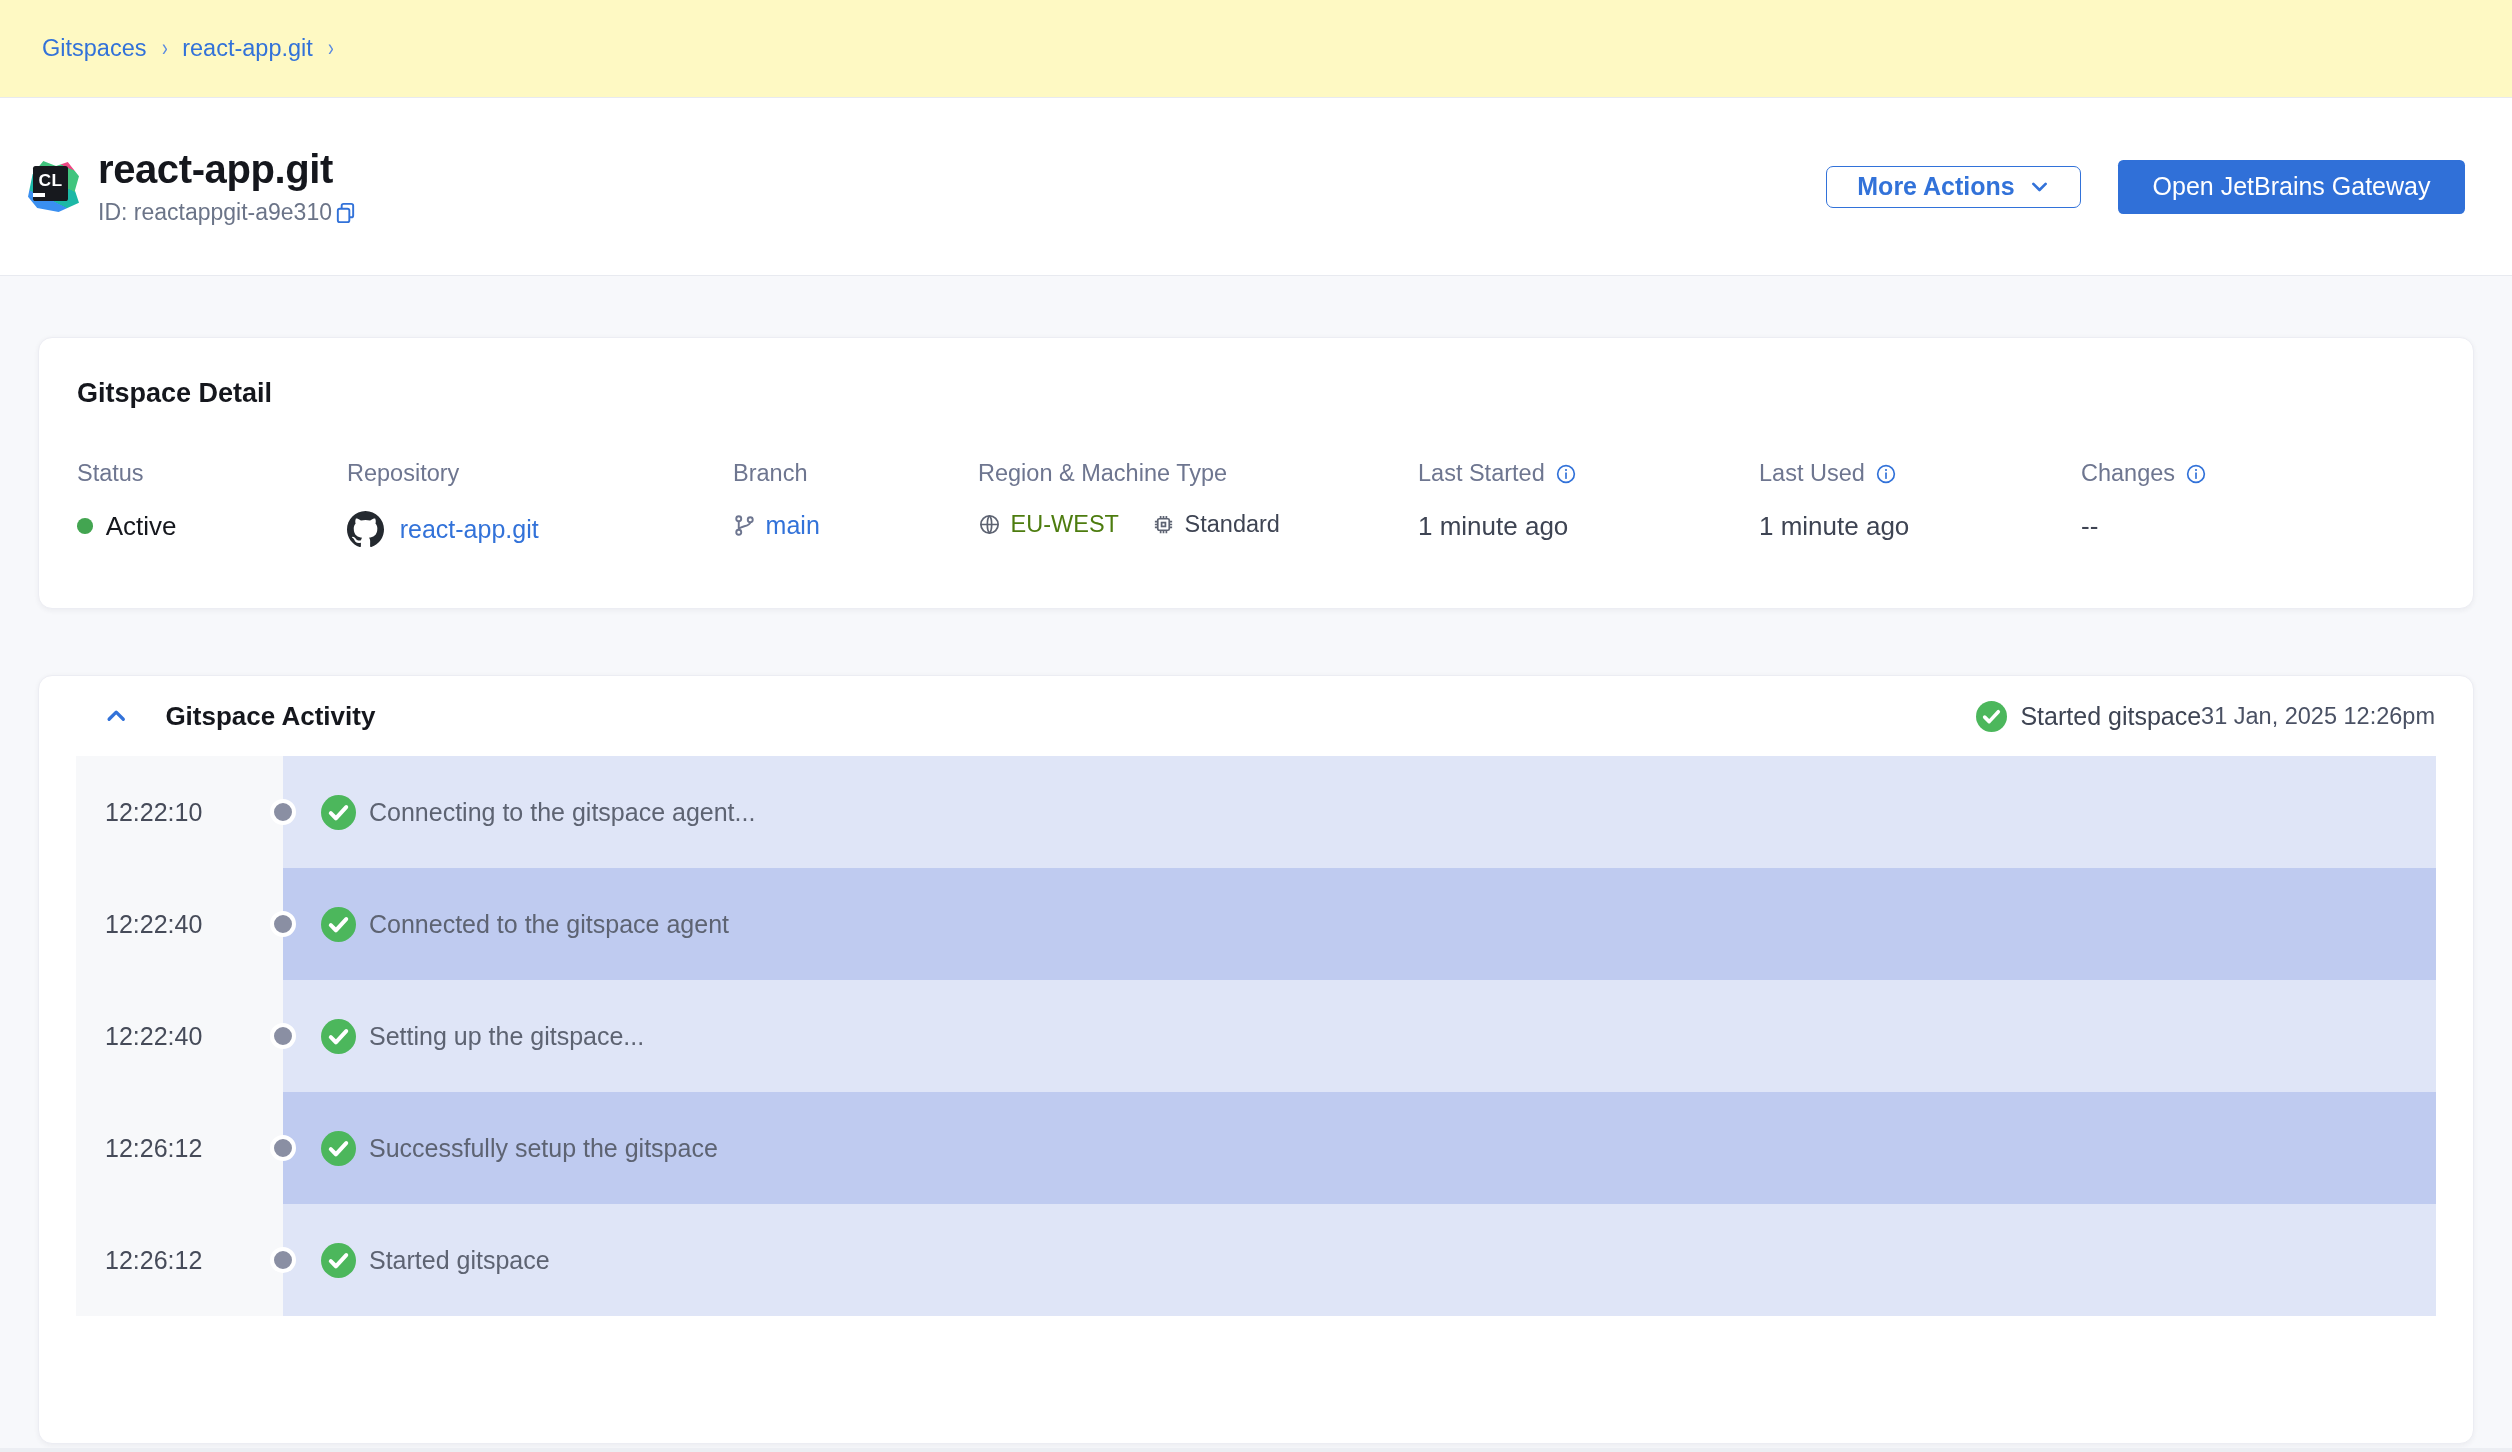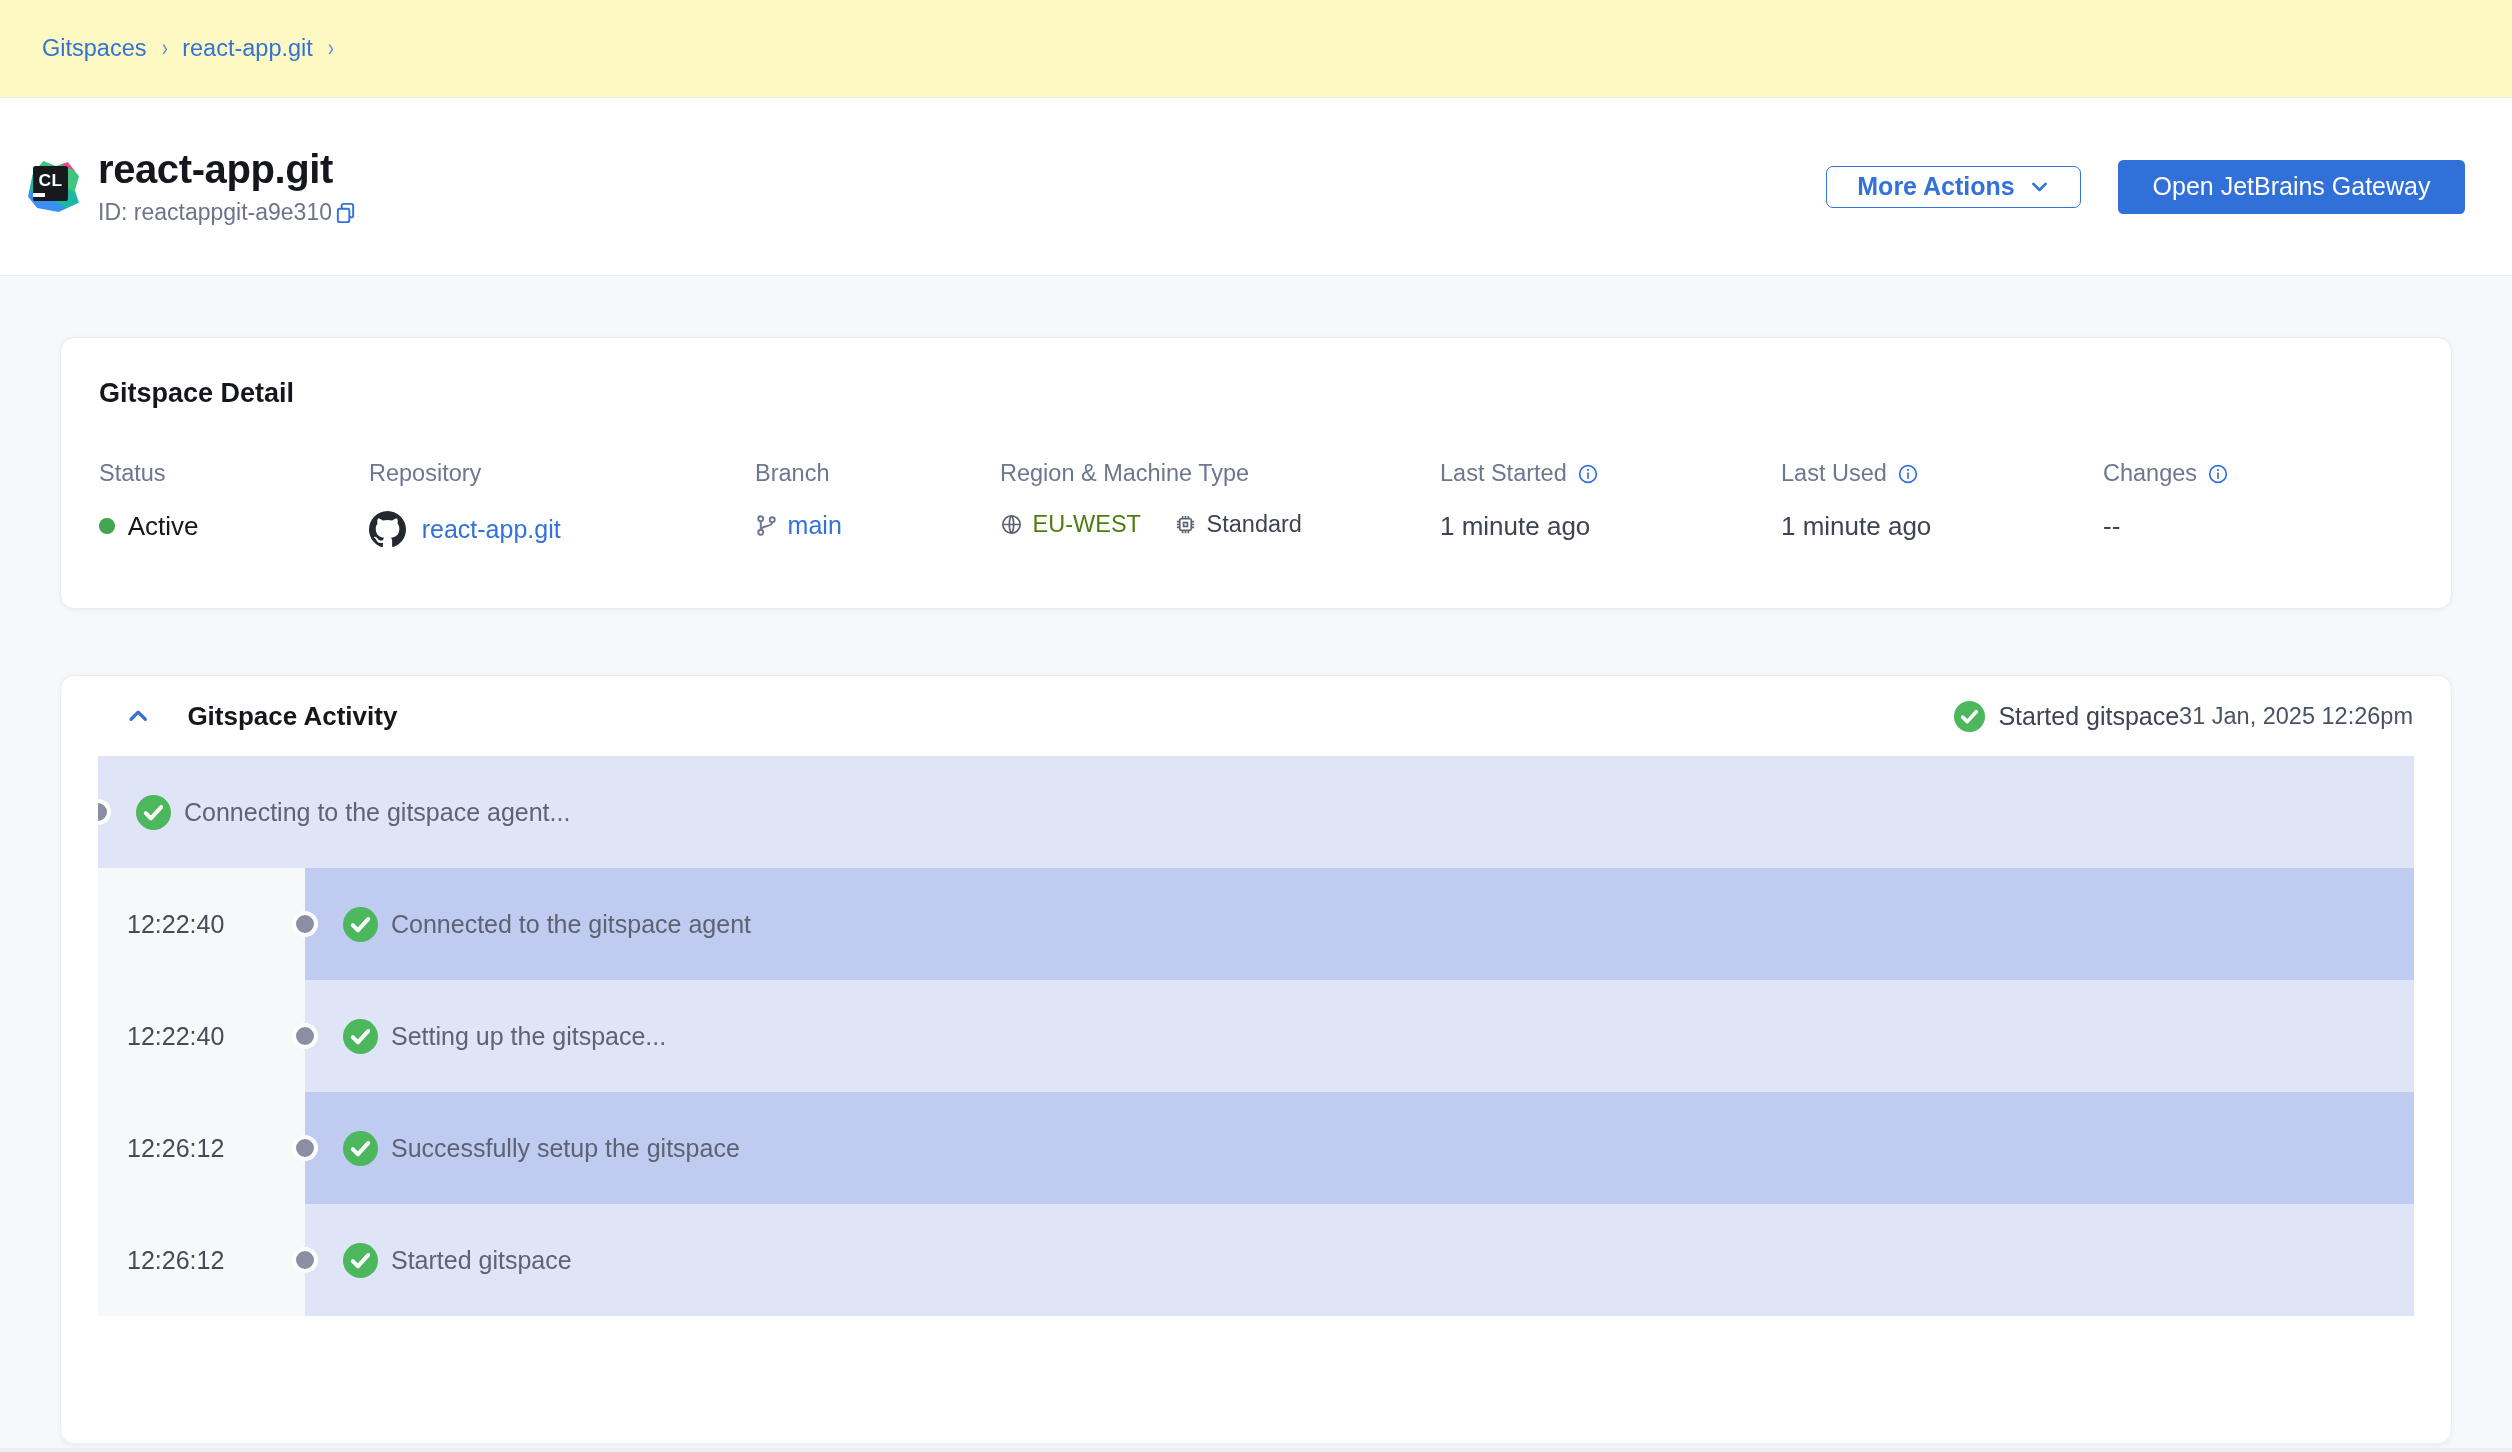--- a/index.html
+++ b/index.html
@@ -45,21 +45,21 @@
     color:var(--accent);font-size:25px;font-weight:700;display:flex;align-items:center;justify-content:center;gap:14px;cursor:pointer;
     font-family:inherit;
   }
   .btn-solid{
     height:54px;min-width:347px;padding:0 30px;border:none;border-radius:5.2px;background:var(--btn-blue);
     color:#fff;font-size:25px;font-weight:400;display:flex;align-items:center;justify-content:center;cursor:pointer;
     font-family:inherit;
   }
 
   
-  .page{height:1175px;background:var(--page-bg);padding:61px 60px 0;}
+  .page{height:1175px;background:var(--page-bg);padding:61px 38px 0;}
   .card{background:#fff;border:1.3px solid #ecedf3;border-radius:14px;box-shadow:0 1.7px 5.2px rgba(33,36,66,.05);}
 
   
   .card-detail{height:272px;padding:40px 38px 0;}
   .card-title{font-size:27px;font-weight:700;color:#15171d;}
   .fields{display:flex;margin-top:51px;}
   .field-label{font-size:23.5px;color:#6e7690;display:flex;align-items:center;gap:11.3px;}
   .field-value{margin-top:23.5px;display:flex;align-items:center;font-size:25px;color:#3e4453;}
   .f-status{width:270px;}
   .f-repo{width:386px;}
@@ -276,20 +276,21 @@
         </span>
         <span class="act-status-text">Started gitspace</span>
         <span class="act-timestamp">31 Jan, 2025 12:26pm</span>
       </span>
     </div>
 
     <div class="log-viewport">
 
 
         <div class="log-row row-light">
+          <div class="log-time">12:22:10</div>
           <div class="log-content">
             <span class="timeline-dot"></span>
             <span class="check-badge">
               <svg width="35" height="35" viewBox="0 0 20 20">
                 <circle cx="10" cy="10" r="10" fill="#4cb75c"></circle>
                 <path d="M5.6 10.4l2.9 2.9 5.9-6.4" stroke="#fff" stroke-width="2.3" fill="none" stroke-linecap="round" stroke-linejoin="round"></path>
               </svg>
             </span>
             <span class="log-msg">Connecting to the gitspace agent...</span>
           </div>

